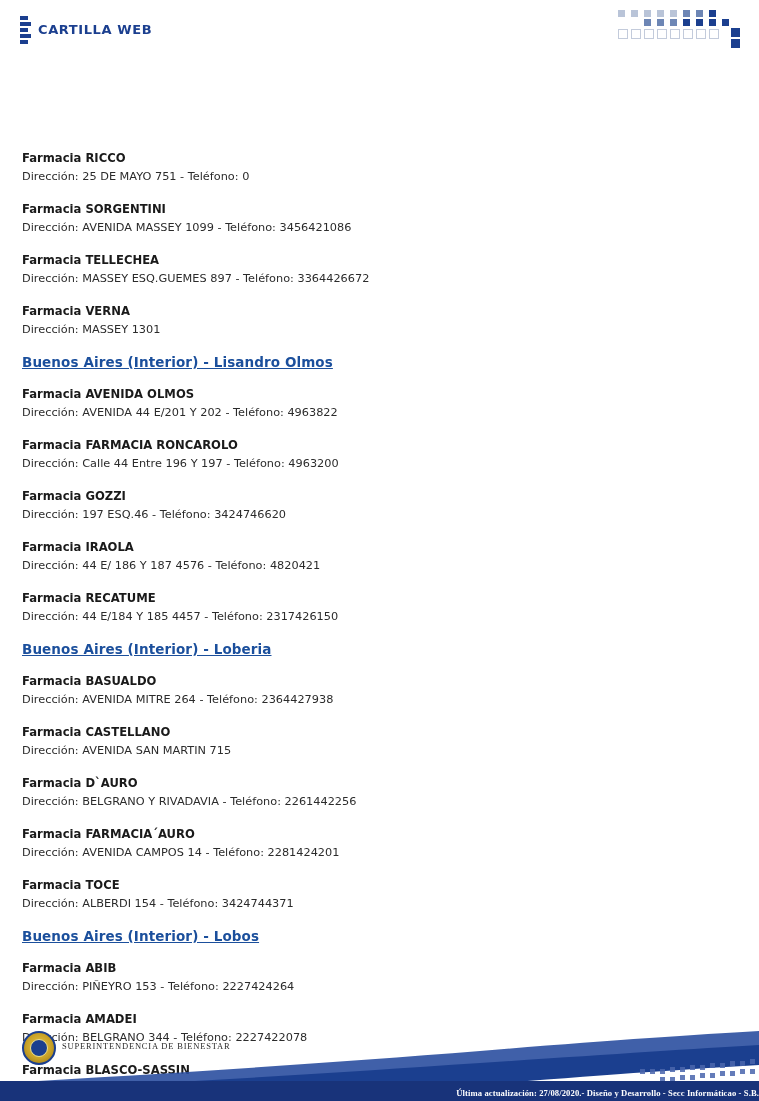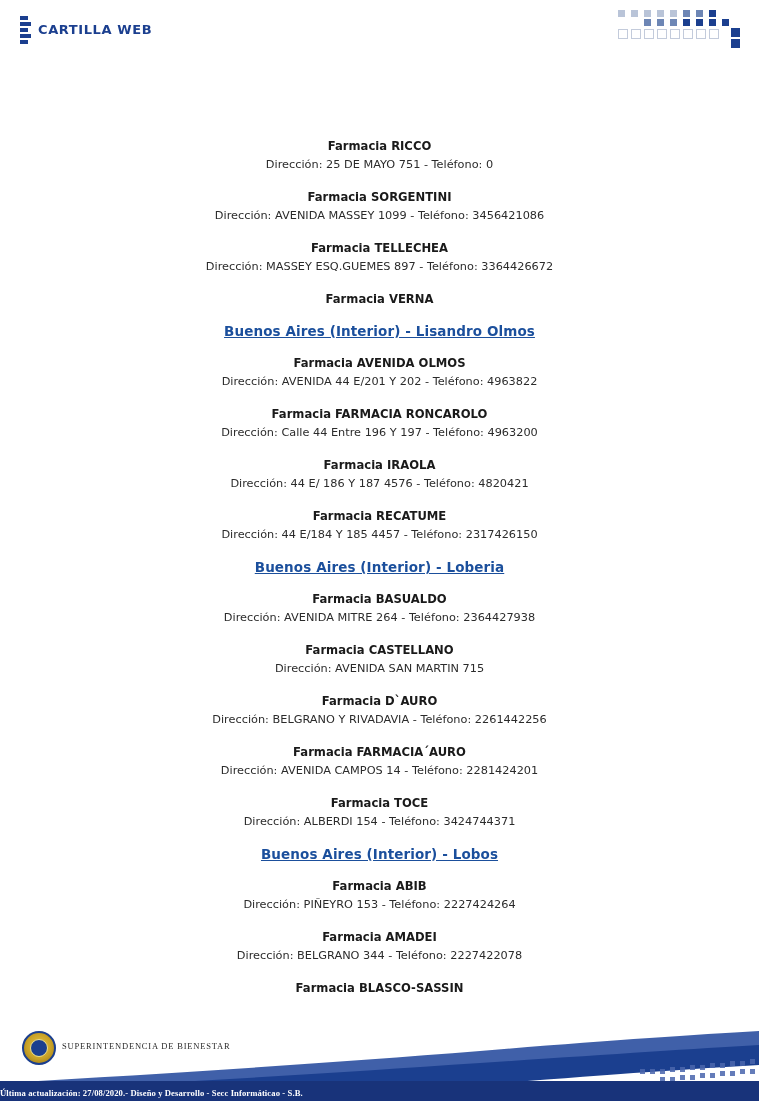--- a/index.html
+++ b/index.html
@@ -56,24 +56,23 @@
     position: absolute;
     right: 8px;
     top: 8px;
     width: 130px;
     height: 42px;
   }
 
   
   .content {
     position: absolute;
-    top: 138px;
+    top: 150px;
     left: 22px;
     width: 715px;
-    text-align: center;
   }
   .group-title {
     color: #1b4f9c;
     font-size: 13.5px;
     font-weight: bold;
     text-decoration: underline;
     margin: 38px 0 16px 0;
     letter-spacing: 0.1px;
   }
   .group-title:first-child { margin-top: 0; }
@@ -139,21 +138,21 @@
     bottom: 0;
     width: 759px;
     height: 20px;
     background: #18337a;
   }
   .footer-bar-text {
     position: absolute;
     left: 0;
     bottom: 3px;
     width: 759px;
-    text-align: left;
+    text-align: right;
     font-size: 8.6px;
     font-weight: bold;
     color: #ffffff;
     letter-spacing: 0.1px;
   }
 </style>
 </head>
 <body>
 
 <div class="page">
@@ -216,32 +215,37 @@
       <div class="entry">
         <div class="entry-name">Farmacia SORGENTINI</div>
         <div class="entry-addr">Dirección: AVENIDA MASSEY 1099 - Teléfono: 3456421086</div>
       </div>
       <div class="entry">
         <div class="entry-name">Farmacia TELLECHEA</div>
         <div class="entry-addr">Dirección: MASSEY ESQ.GUEMES 897 - Teléfono: 3364426672</div>
       </div>
       <div class="entry">
         <div class="entry-name">Farmacia VERNA</div>
+        <div class="entry-addr">Dirección: MASSEY 1301</div>
       </div>
     </div>
 
     <div>
       <div class="group-title">Buenos Aires (Interior) - Lisandro Olmos</div>
       <div class="entry">
         <div class="entry-name">Farmacia AVENIDA OLMOS</div>
         <div class="entry-addr">Dirección: AVENIDA 44 E/201 Y 202 - Teléfono: 4963822</div>
       </div>
       <div class="entry">
         <div class="entry-name">Farmacia FARMACIA RONCAROLO</div>
         <div class="entry-addr">Dirección: Calle 44 Entre 196 Y 197 - Teléfono: 4963200</div>
+      </div>
+      <div class="entry">
+        <div class="entry-name">Farmacia GOZZI</div>
+        <div class="entry-addr">Dirección: 197 ESQ.46 - Teléfono: 3424746620</div>
       </div>
       <div class="entry">
         <div class="entry-name">Farmacia IRAOLA</div>
         <div class="entry-addr">Dirección: 44 E/ 186 Y 187 4576 - Teléfono: 4820421</div>
       </div>
       <div class="entry">
         <div class="entry-name">Farmacia RECATUME</div>
         <div class="entry-addr">Dirección: 44 E/184 Y 185 4457 - Teléfono: 2317426150</div>
       </div>
     </div>

